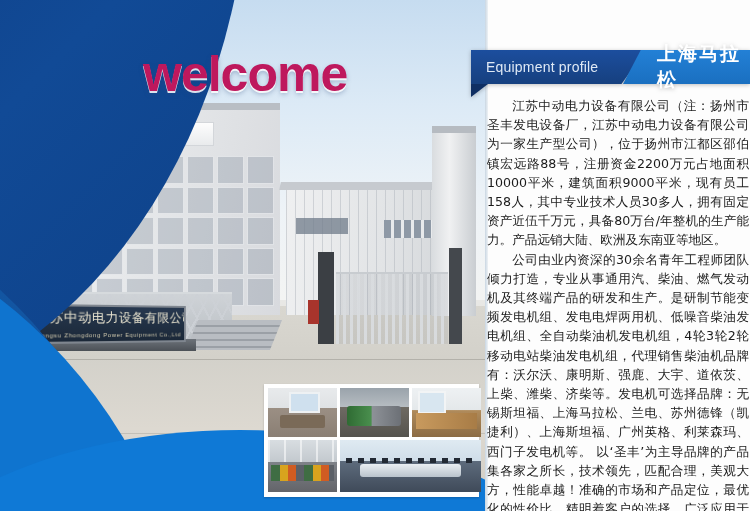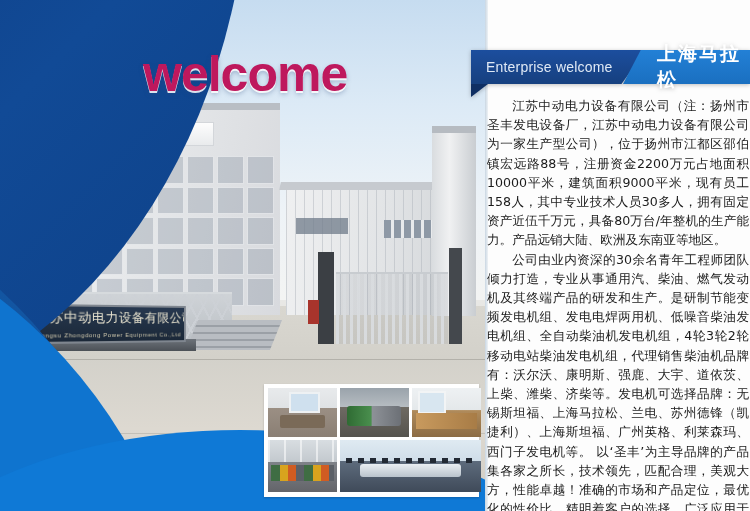--- a/index.html
+++ b/index.html
@@ -397,21 +397,21 @@
 
   <div class="panel-rule"></div>
   <div class="right-panel">
     <div class="panel-inner"></div>
   </div>
 
   <div class="ribbon">
     <div class="ribbon-dark"></div>
     <div class="ribbon-blue"></div>
     <div class="ribbon-tail"></div>
-    <div class="ribbon-en">Enterprise welcome</div>
+    <div class="ribbon-en">Equipment profile</div>
     <div class="ribbon-cn">上海马拉松</div>
   </div>
 
   <div class="copy">
     <p>江苏中动电力设备有限公司（注：扬州市圣丰发电设备厂，江苏中动电力设备有限公司为一家生产型公司），位于扬州市江都区邵伯镇宏远路88号，注册资金2200万元占地面积10000平米，建筑面积9000平米，现有员工158人，其中专业技术人员30多人，拥有固定资产近伍千万元，具备80万台/年整机的生产能力。产品远销大陆、欧洲及东南亚等地区。</p>
     <p>公司由业内资深的30余名青年工程师团队倾力打造，专业从事通用汽、柴油、燃气发动机及其终端产品的研发和生产。是研制节能变频发电机组、发电电焊两用机、低噪音柴油发电机组、全自动柴油机发电机组，4轮3轮2轮移动电站柴油发电机组，代理销售柴油机品牌有：沃尔沃、康明斯、强鹿、大宇、道依茨、上柴、潍柴、济柴等。发电机可选择品牌：无锡斯坦福、上海马拉松、兰电、苏州德锋（凯捷利）、上海斯坦福、广州英格、利莱森玛、西门子发电机等。 以‘圣丰’为主导品牌的产品集各家之所长，技术领先，匹配合理，美观大方，性能卓越！准确的市场和产品定位，最优化的性价比，精明着客户的选择。广泛应用于国内外各大行业，如工厂、酒店、房地产、楼宇、铁路、石油、矿山、电信系统等。</p>
   </div>
 
 </div>
 

